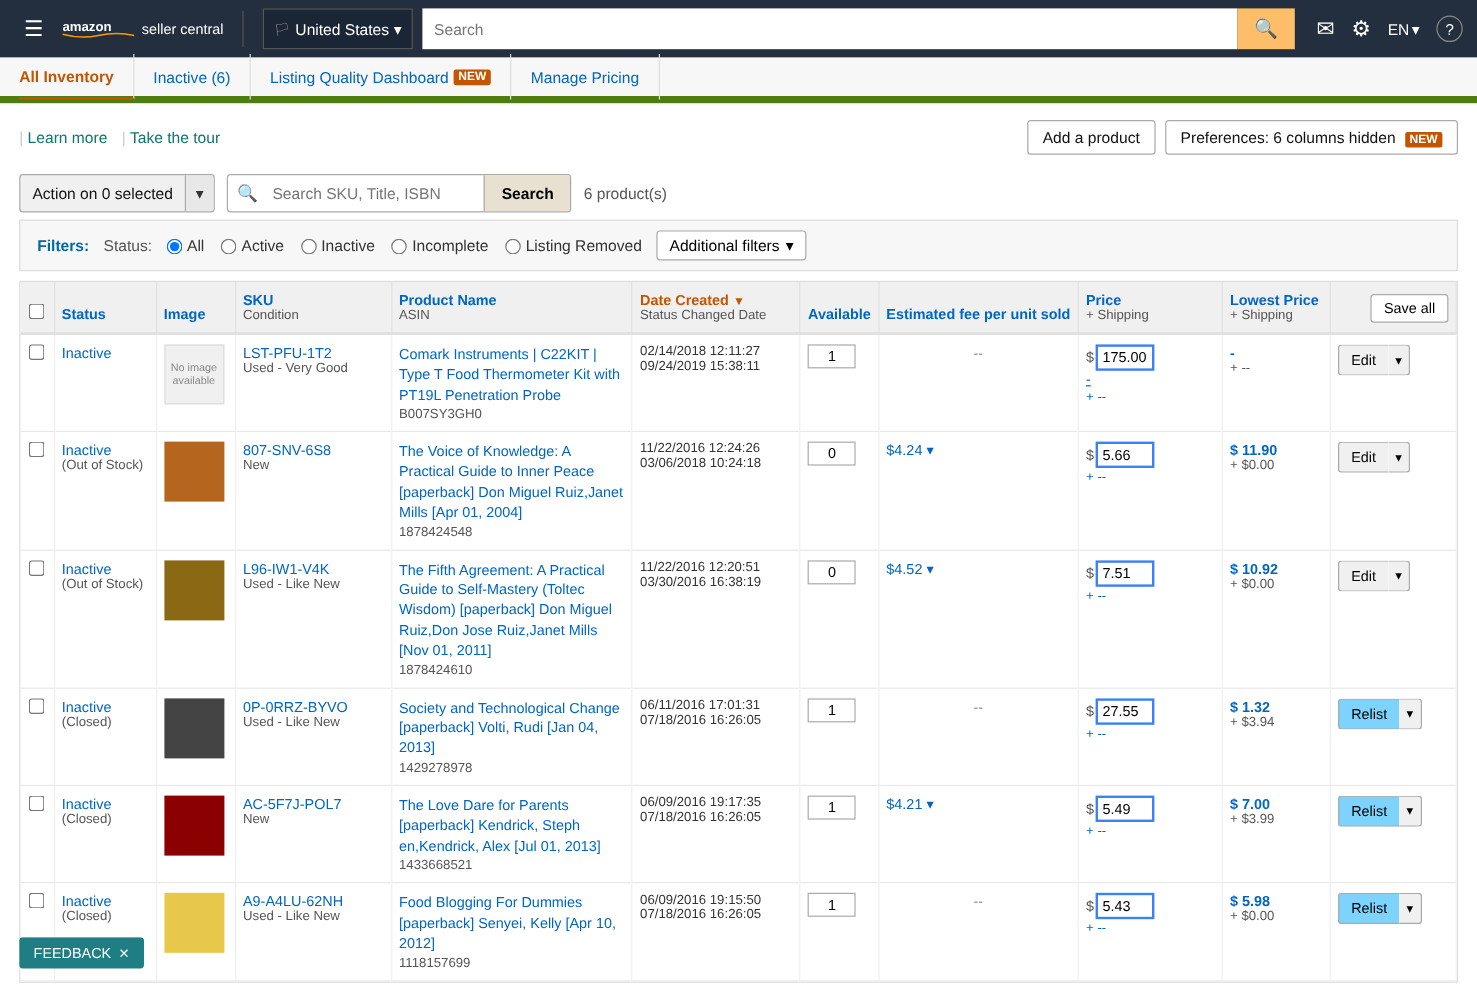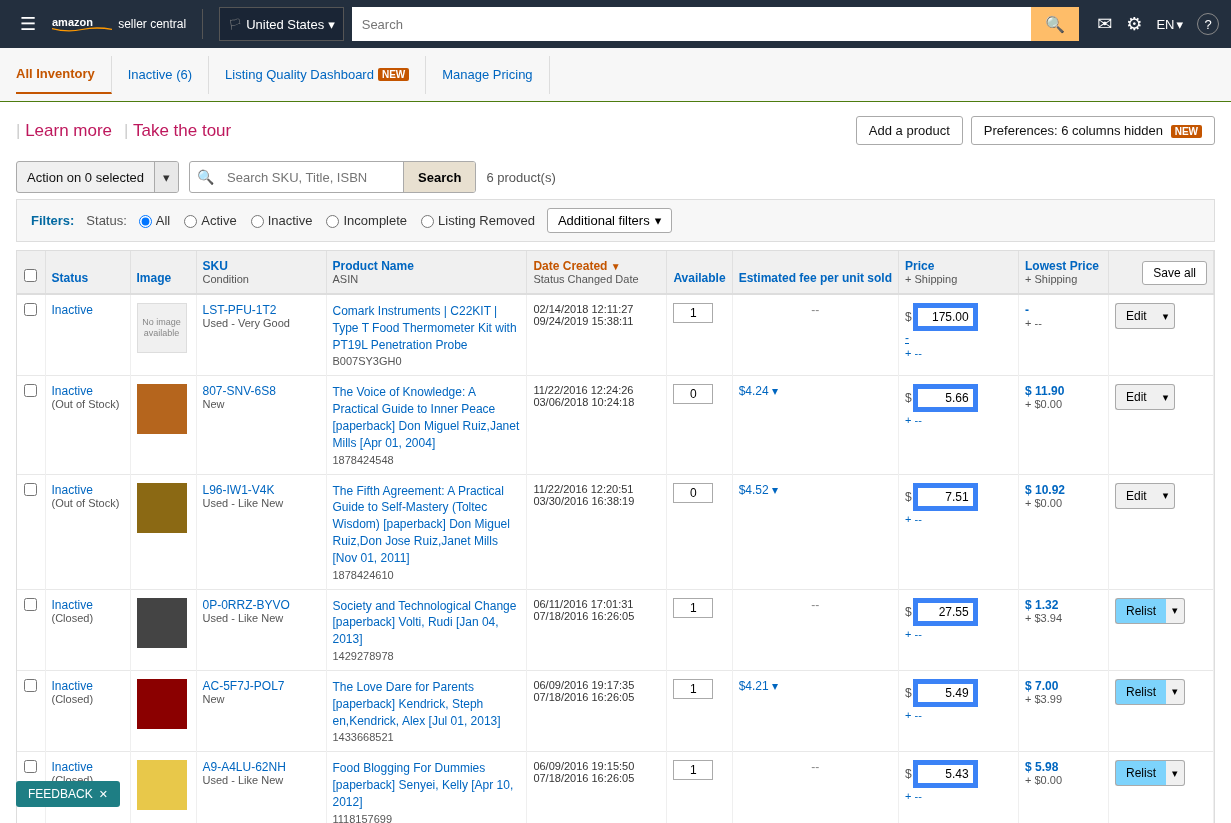--- a/index.html
+++ b/index.html
@@ -49,25 +49,25 @@
       color: #333;
     }
     .nav-right { display: flex; align-items: center; gap: 14px; margin-left: 10px; }
     .nav-icon { color: #fff; font-size: 18px; cursor: pointer; }
     .nav-en { color: #fff; font-size: 13px; cursor: pointer; display: flex; align-items: center; gap: 2px; }
     .nav-help { color: #fff; font-size: 16px; cursor: pointer; border: 1px solid #888; border-radius: 50%; width: 22px; height: 22px; display: flex; align-items: center; justify-content: center; font-size: 13px; }
 
     
     .sub-nav {
       background: #f7f7f7;
-      border-bottom: 1px solid #4d7c0f;
+      border-bottom: 6px solid #4d7c0f;
       display: flex;
       align-items: center;
       padding: 0 16px;
-      height: 54px;
+      height: 38px;
       gap: 0;
     }
     .sub-nav-item {
       color: #0066c0;
       text-decoration: none;
       font-size: 13px;
       padding: 0 16px;
       height: 38px;
       display: flex;
       align-items: center;
@@ -89,21 +89,21 @@
     
     .page-header {
       padding: 14px 16px 10px;
       display: flex;
       align-items: center;
       justify-content: space-between;
     }
     .page-title-wrap { display: flex; align-items: baseline; gap: 12px; }
     .page-title { font-size: 24px; font-weight: normal; color: #111; }
     .page-title-links { display: flex; gap: 12px; }
-    .page-title-link { color: #be185d; text-decoration: none; font-size: 17px; cursor: pointer; }
+    .page-title-link { color: #0f766e; text-decoration: none; font-size: 13px; cursor: pointer; }
     .page-title-link::before { content: '| '; color: #ccc; }
     .page-header-actions { display: flex; align-items: center; gap: 8px; }
     .btn-outline {
       border: 1px solid #aaa;
       background: #fff;
       padding: 6px 12px;
       font-size: 13px;
       cursor: pointer;
       border-radius: 3px;
       color: #111;
@@ -276,25 +276,25 @@
       border: 1px solid #aaa;
       text-align: center;
       padding: 2px;
       font-size: 12px;
     }
     .fee-dash { color: #888; }
     .price-with-arrow { color: #0066c0; font-size: 12px; display: flex; align-items: center; gap: 2px; }
     .price-cell { display: flex; align-items: center; }
     .dollar-sign { color: #555; margin-right: 1px; }
     .price-input {
-      width: 65px;
-      border: 5px solid #3b82f6;
+      width: 49px;
+      border: 2px solid #3b82f6;
       padding: 2px 4px;
       font-size: 12px;
-      text-align: right;
+      text-align: left;
     }
     .price-dash { color: #0066c0; font-size: 12px; text-decoration: underline; cursor: pointer; }
     .price-actions { font-size: 11px; color: #0066c0; cursor: pointer; margin-top: 2px; }
     .lowest-price { color: #0066c0; font-size: 12px; font-weight: bold; }
     .lowest-price-shipping { font-size: 11px; color: #555; }
     .edit-btn {
       background: #f0f0f0;
       border: 1px solid #aaa;
       border-right: none;
       padding: 5px 10px;

